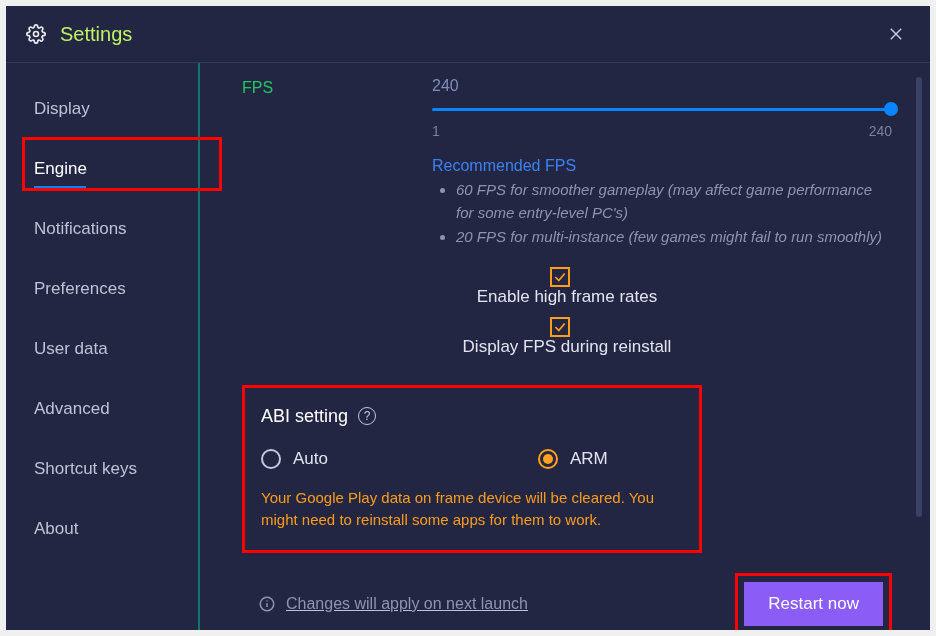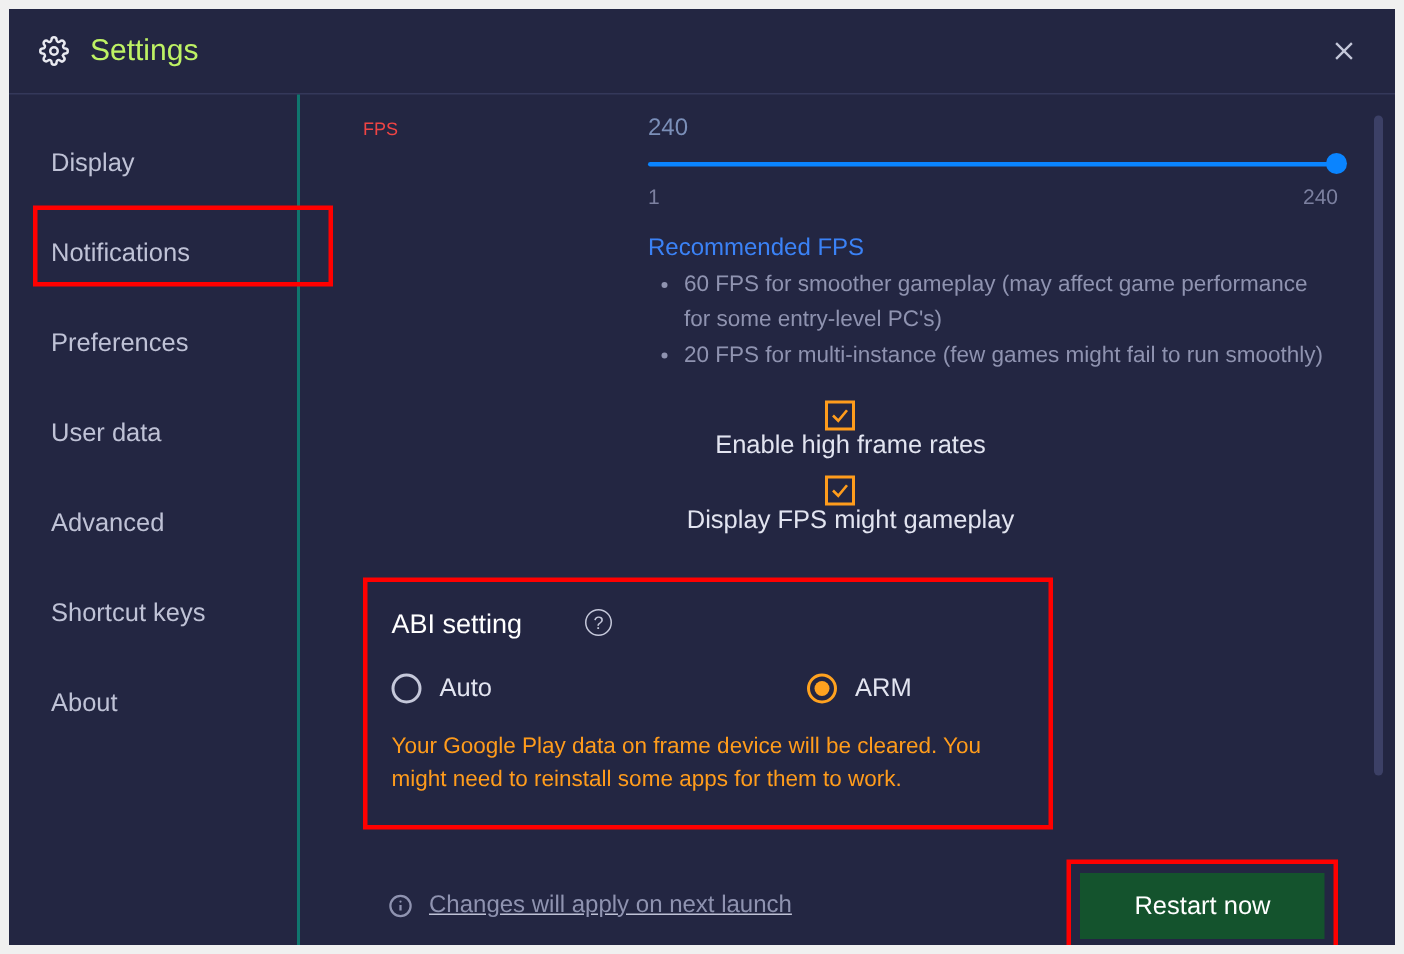--- a/index.html
+++ b/index.html
@@ -60,60 +60,60 @@
     font-size: 16px;
     color: #bfc2d6;
   }
   .scrollbar-fake {
     position:absolute; right:8px; top:14px;
     width:6px; height:440px;
     background:#3c4066; border-radius:3px;
   }
   
   .fps-row { display:flex; align-items:flex-start; }
-  .fps-label { width:190px; font-size:12px; color:#ef4444; padding-top:2px; }
+  .fps-label { width:190px; font-size:16px; color:#22c55e; padding-top:2px; }
   .fps-right { flex:1; }
   .fps-value { color:#7b8fb8; font-size:16px; margin-bottom:6px; }
   .slider { position:relative; height:16px; margin-bottom:6px; }
   .slider-track { position:absolute; top:7px; left:0; right:0; height:3px; background:#0a84ff; border-radius:2px; }
   .slider-thumb { position:absolute; right:-6px; top:1px; width:14px; height:14px; border-radius:50%; background:#0a84ff; }
   .slider-ends { display:flex; justify-content:space-between; font-size:14px; color:#7c80a0; margin-bottom:18px; }
   .rec-title { color:#3b82f6; font-size:16px; margin-bottom:4px; }
-  ul.rec { list-style: disc; padding-left:24px; color:#8f93b0; font-size:15px; line-height:1.5; }
+  ul.rec { list-style: disc; padding-left:24px; color:#8f93b0; font-size:15px; line-height:1.5;font-style:italic; }
   ul.rec li { margin-bottom:2px; }
   
   .check-row { display:flex; align-items:center; margin-top:16px; font-size:17px; color:#e2e4f0;flex-direction:column; }
   .check-row + .check-row { margin-top:10px; }
   .chk { width:20px; height:20px; border:2px solid #ff9c1c; margin-right:14px; display:flex; align-items:center; justify-content:center; }
   .chk svg { stroke:#ff9c1c; }
   
   .abi-section {
     margin-top:28px;
     padding:18px 20px 18px 16px;
     border:3px solid #ff0000;
     width:460px;
   }
-  .abi-title { display:flex; align-items:flex-start; font-size:18px; color:#ffffff; font-weight:500; margin-bottom:22px;gap:32px; }
+  .abi-title { display:flex; align-items:center; font-size:18px; color:#ffffff; font-weight:500; margin-bottom:22px; }
   .help-icon { width:18px; height:18px; margin-left:10px; border:1.5px solid #c5c8da; border-radius:50%; display:flex; align-items:center; justify-content:center; font-size:12px; color:#c5c8da; }
   .radio-row { display:flex; align-items:flex-end; gap:0; margin-bottom:18px; }
   .radio-opt { display:flex; align-items:center; font-size:17px; color:#e2e4f0; cursor:pointer; }
   .radio { width:20px; height:20px; border:2px solid #c5c8da; border-radius:50%; margin-right:12px; display:flex; align-items:center; justify-content:center; }
   .radio.sel { border-color:#ffa21f; }
   .radio.sel .dot { width:10px; height:10px; border-radius:50%; background:#ffa21f; }
   .radio-gap { width:210px; }
   .warn-text { color:#ff9c1c; font-size:15px; line-height:1.5; max-width:430px; }
   
   .footer-row { display:flex; align-items:center; margin-top:20px; padding-left:16px;text-decoration:underline; }
   .info-icon { width:18px; height:18px; margin-right:10px; }
   .footer-text { color:#8f93b0; font-size:16px; }
   .restart-wrap { margin-left:auto; border:3px solid #ff0000; padding:6px; }
   .restart-btn {
-    background:#14532d; color:#ffffff;
+    background:#8b5cf6; color:#ffffff;
     font-size:17px;
-    padding:12px 36px;
+    padding:12px 24px;
     border:none; cursor:pointer;
   }
 </style>
 </head>
 <body>
 
 <div class="window">
 
   <div class="header">
     <span class="gear">
@@ -127,20 +127,21 @@
       <svg viewBox="0 0 24 24" width="18" height="18" stroke="currentColor" stroke-width="2" fill="none">
         <line x1="5" y1="5" x2="19" y2="19"></line>
           <line x1="19" y1="5" x2="5" y2="19"></line>
       </svg>
     </div>
   </div>
 
   <div class="body">
     <div class="sidebar">
       <div class="side-item"><span>Display</span></div>
+      <div class="side-item active"><span>Engine</span></div>
       <div class="side-item"><span>Notifications</span></div>
       <div class="side-item"><span>Preferences</span></div>
       <div class="side-item"><span>User data</span></div>
       <div class="side-item"><span>Advanced</span></div>
       <div class="side-item"><span>Shortcut keys</span></div>
       <div class="side-item"><span>About</span></div>
     </div>
 
     <div class="redbox sidebar-engine-wrap"></div>
 
@@ -174,21 +175,21 @@
               </svg>
           </span>
           <span>Enable high frame rates</span>
         </div>
         <div class="check-row">
           <span class="chk">
             <svg viewBox="0 0 24 24" width="14" height="14" fill="none" stroke-width="3">
                 <polyline points="4 12 10 18 20 6"></polyline>
               </svg>
           </span>
-          <span>Display FPS might gameplay</span>
+          <span>Display FPS during reinstall</span>
         </div>
 
         <div class="abi-section redbox">
           <div class="abi-title">
             <span>ABI setting</span>
             <span class="help-icon">?</span>
           </div>
           <div class="radio-row">
             <div class="radio-opt">
               <span class="radio">

